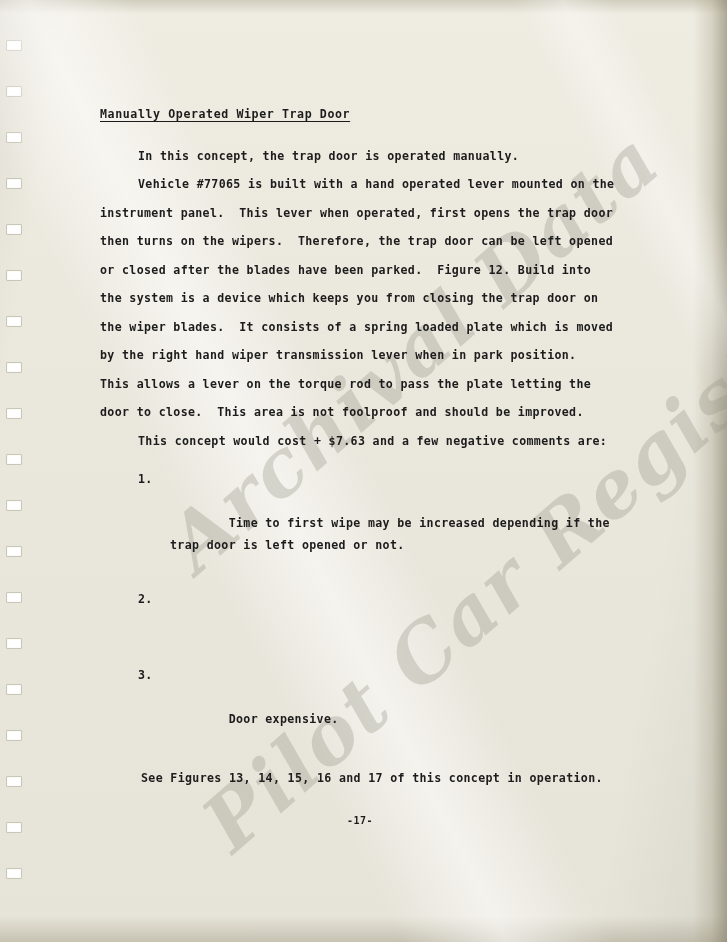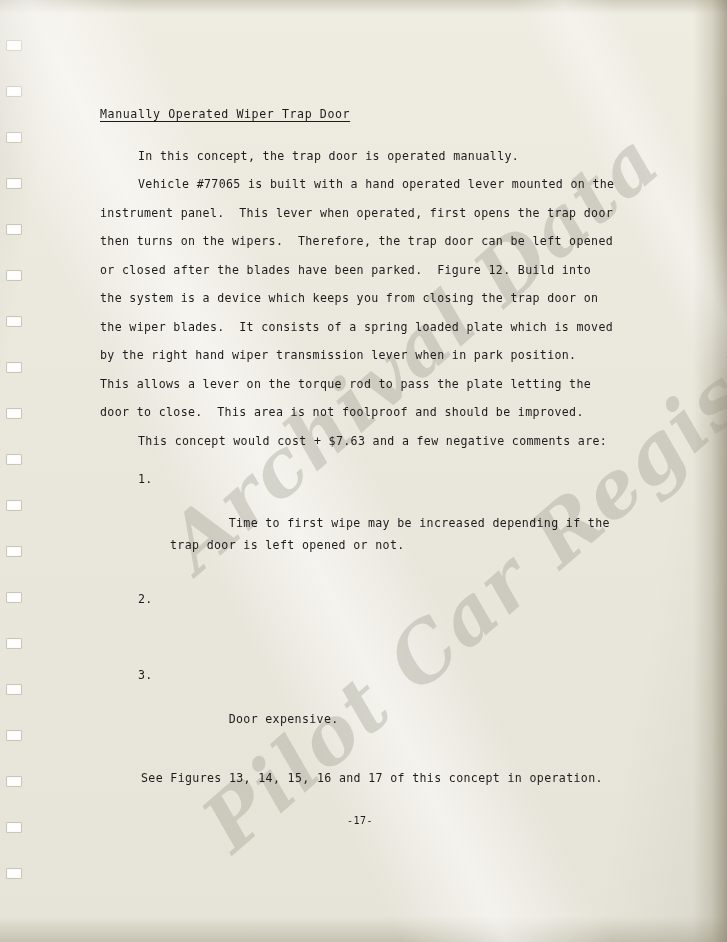--- a/index.html
+++ b/index.html
@@ -153,20 +153,21 @@
     top: 707px;
     width: 520px;
     text-align: center;
     font-size: 10px;
     letter-spacing: 0.5px;
     color: #1c1c1c;
   }
   
   .typed {
     filter: blur(0.16px);
+    font-weight: bold;
   }
 </style>
 </head>
 <body>
 
 <div id="page">
 
   <div id="paper"></div>
   <div id="edge-top"></div>
   <div id="edge-right"></div>

